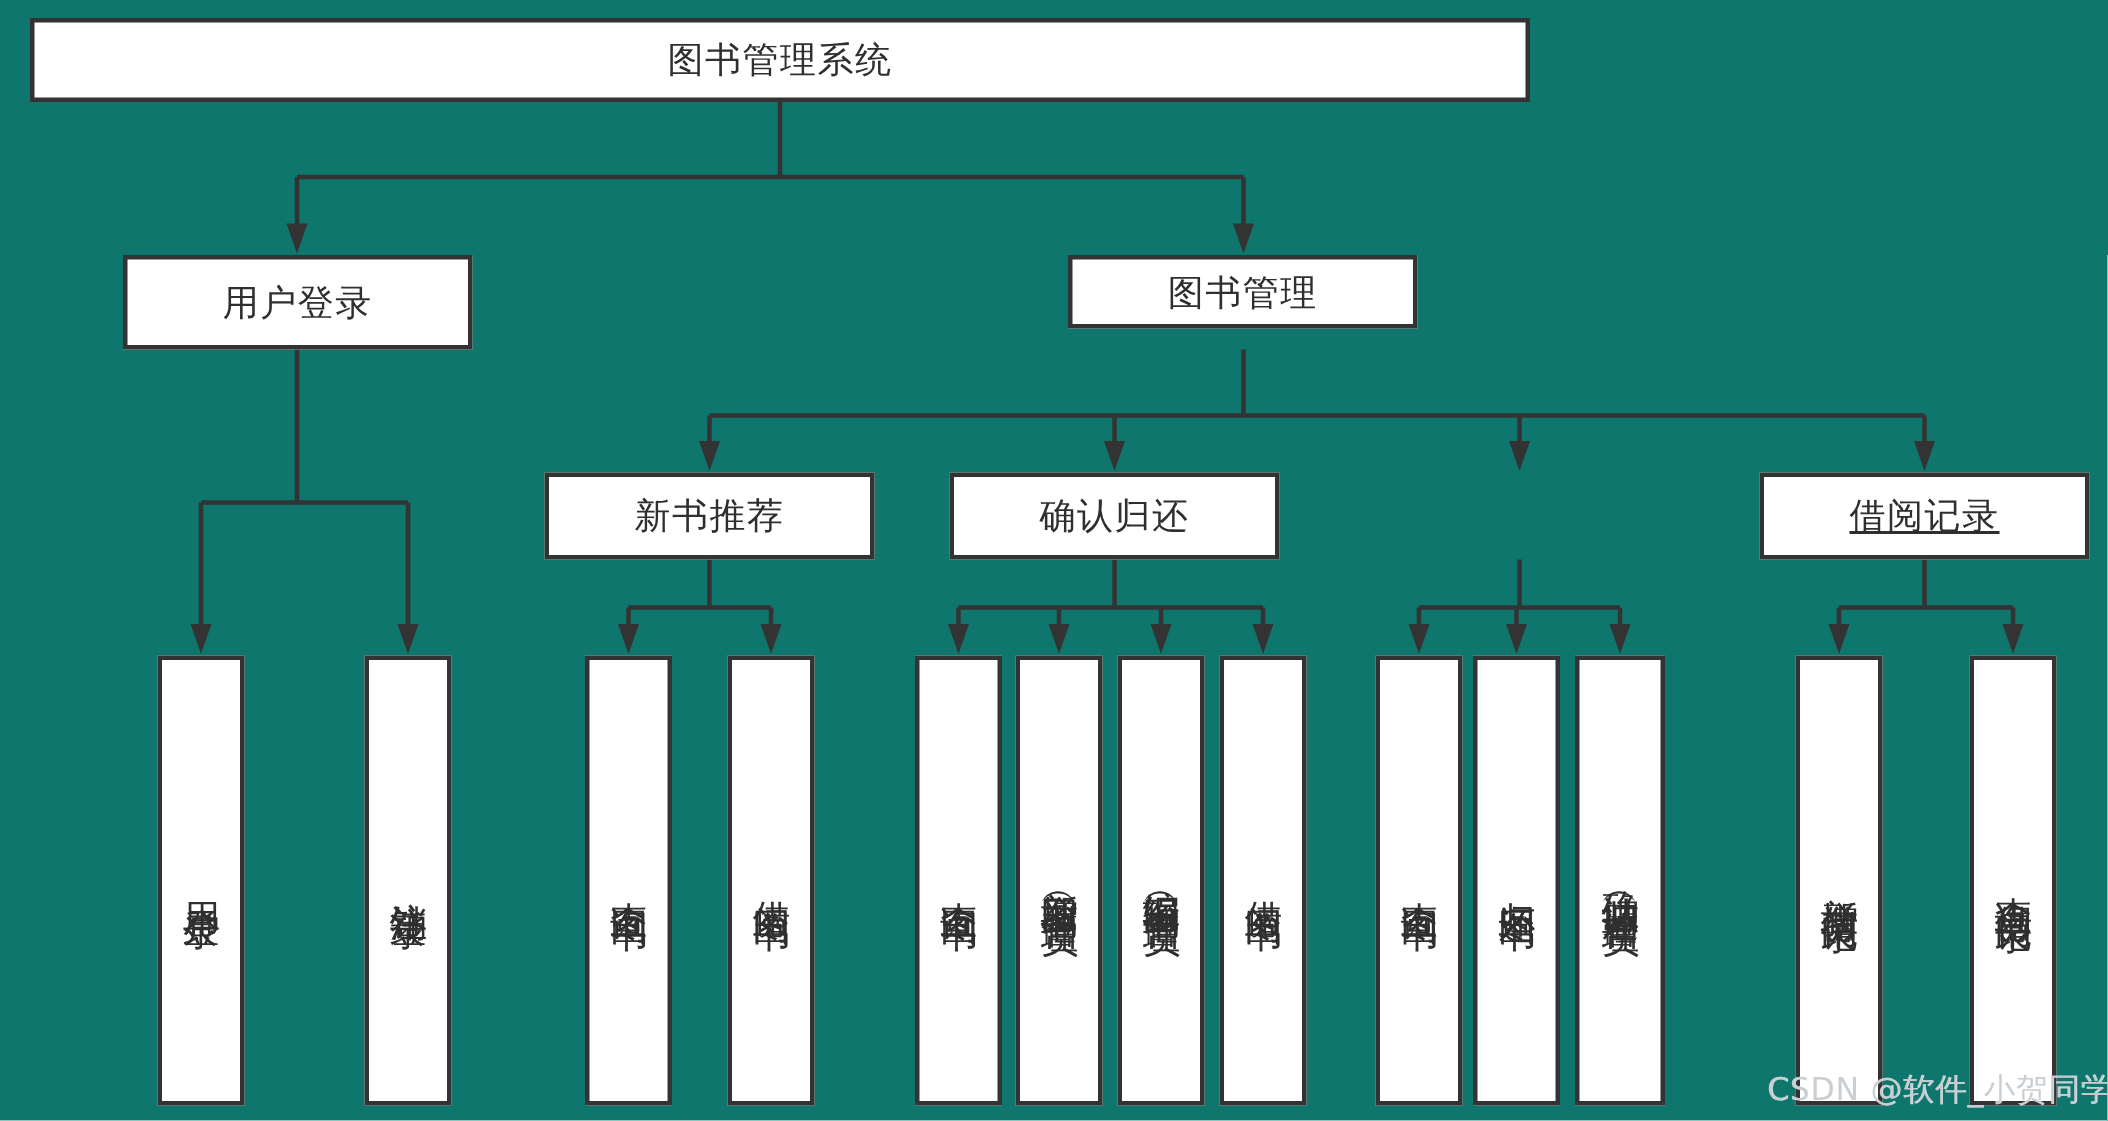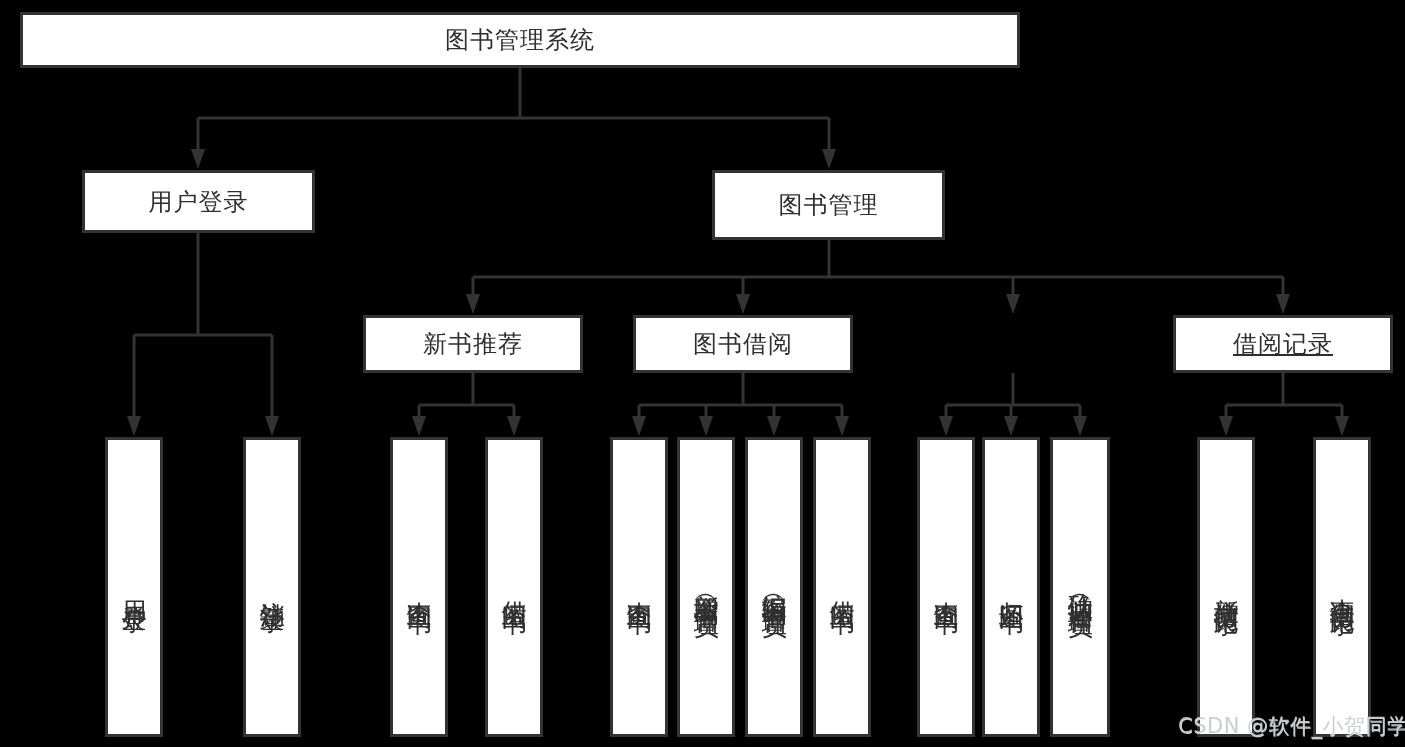--- a/index.html
+++ b/index.html
@@ -1,17 +1,17 @@
 <!DOCTYPE html>
 <html><head>
 <meta charset="utf-8">
 <style>
   html,body{margin:0;padding:0;background:#fff;}
   .stage{
-    position:relative;width:1405px;height:747px;background:#000000;
+    position:relative;width:1405px;height:747px;background:#0f766e;
     font-family:"DejaVu Sans","Liberation Sans",sans-serif;overflow:hidden;
   }
   .connectors{position:absolute;left:0;top:0;width:1405px;height:747px;}
   .node{
     position:absolute;box-sizing:border-box;border:3px solid #333333;background:#ffffff;
     display:flex;align-items:center;justify-content:center;
     color:#2f2f2f;
   }
   .hbox{font-size:24px;letter-spacing:1px;}
   .vbox{font-size:25px;}
@@ -69,29 +69,29 @@
     </g>
   </svg>
 
   <div class="node hbox" style="left:20px;top:12px;width:1000px;height:56px;">
     <span>图书管理系统</span>
   </div>
 
   <div class="node hbox" style="left:82px;top:170px;width:233px;height:63px;">
     <span>用户登录</span>
   </div>
-  <div class="node hbox" style="left:712px;top:170px;width:233px;height:70px;">
+  <div class="node hbox" style="left:712px;top:170px;width:233px;height:49px;">
     <span>图书管理</span>
   </div>
 
   <div class="node hbox" style="left:363px;top:315px;width:220px;height:58px;font-family:Liberation Serif, serif;">
     <span>新书推荐</span>
   </div>
   <div class="node hbox" style="left:633px;top:315px;width:220px;height:58px;">
-    <span>图书借阅</span>
+    <span>确认归还</span>
   </div>
   <div class="node hbox" style="left:1173px;top:315px;width:220px;height:58px;text-decoration:underline;">
     <span>借阅记录</span>
   </div>
 
   <div class="node vbox" style="left:105px;top:437px;width:58px;height:300px;">
     <span class="vtext">用户登录</span>
   </div>
   <div class="node vbox" style="left:243px;top:437px;width:58px;height:300px;">
     <span class="vtext">注销登录</span>

